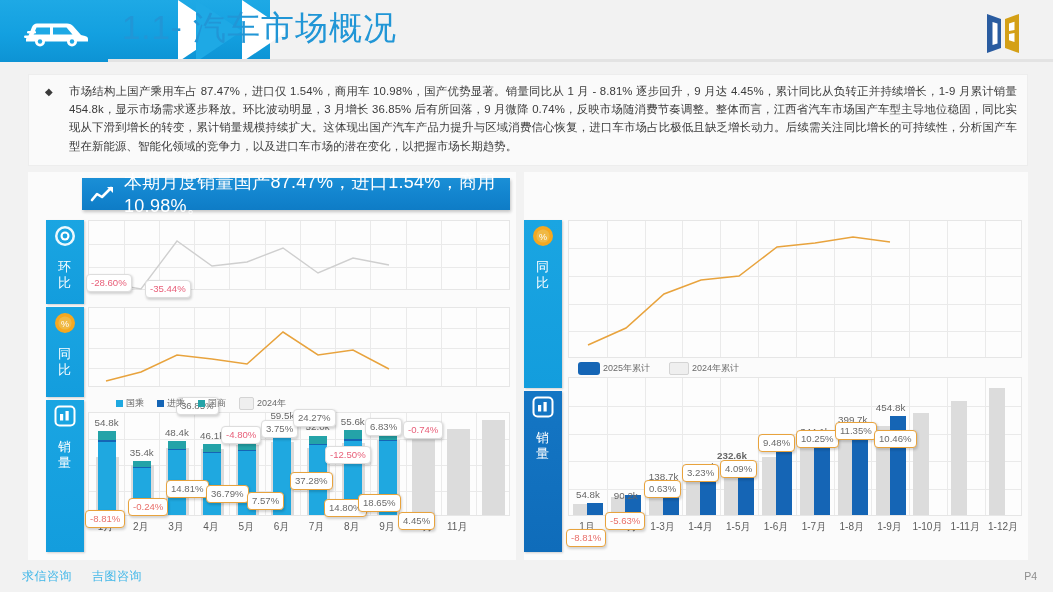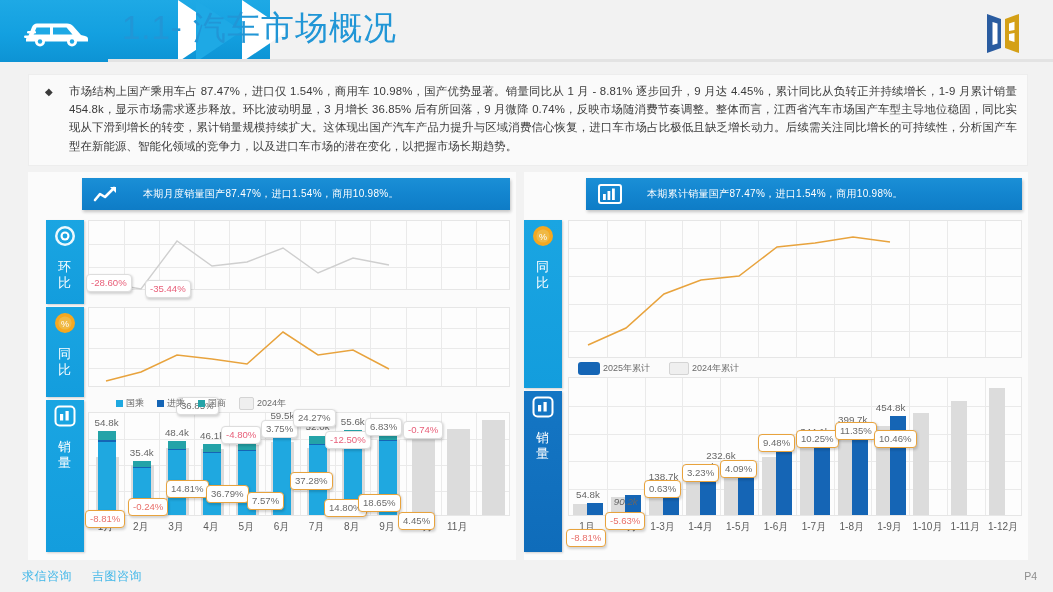--- a/index.html
+++ b/index.html
@@ -60,21 +60,21 @@
 
   .cap-bar {
     position:absolute; top:6px; height:32px;
     background:linear-gradient(180deg,#1b8fd6 0%, #1385cf 50%, #0e7cc6 100%);
     box-shadow:1px 2px 3px rgba(0,0,0,.22);
     display:flex; align-items:center;
   }
   #cap-left  { left:54px; width:428px; }
   #cap-right { left:62px; width:436px; }
   .cap-icon { width:34px; margin-left:7px; display:flex; align-items:center; justify-content:center; }
-  .cap-text { color:#fff; font-size:10px; margin-left:20px; letter-spacing:.3px; }
+  .cap-text { color:#fff; font-size:18px; margin-left:6px; letter-spacing:.3px; }
 
   
   .tab {
     position:absolute; width:38px;
     background:linear-gradient(180deg,#1aa5e2 0%, #139ddd 100%);
     box-shadow:1px 1px 2px rgba(0,0,0,.18);
     display:flex; flex-direction:column; align-items:center;
   }
   .tab.blue2 { background:linear-gradient(180deg,#1476c4 0%, #0f6cba 100%); }
   .tab-ic { margin-top:5px; }
@@ -212,21 +212,21 @@
     <svg style="position:absolute;inset:0" width="422" height="70">
       <polyline points="17,62 52,68 88,20 123,45 158,41 194,27 229,52 264,37 300,44" fill="none" stroke="#cfcfcf" stroke-width="1.4"></polyline>
     </svg>
   </div>
   <div class="cal neg" style="left:58px;  top:102px;">-28.60%</div>
   <div class="cal neg" style="left:117px; top:108px;">-35.44%</div>
   <div class="cal pos" style="left:148px; top:225px;">36.85%</div>
   <div class="cal neg" style="left:193px; top:254px;">-4.80%</div>
   <div class="cal pos" style="left:233px; top:248px;">3.75%</div>
   <div class="cal pos" style="left:265px; top:237px;">24.27%</div>
-  <div class="cal neg" style="left:297px; top:259px;">-12.50%</div>
+  <div class="cal neg" style="left:297px; top:274px;">-12.50%</div>
   <div class="cal pos" style="left:337px; top:246px;">6.83%</div>
   <div class="cal neg" style="left:375px; top:249px;">-0.74%</div>
 
   <div class="plot" style="left:60px; top:135px; width:422px; height:80px;">
     <div class="glines">
       <div class="v" style="left:35px"></div>
         <div class="v" style="left:70px"></div>
       <div class="v" style="left:105px"></div>
         <div class="v" style="left:140px"></div>
       <div class="v" style="left:176px"></div>
@@ -351,31 +351,20 @@
       <div class="axis-lab" style="left: 268.583px; top: 348px; width: 40px;">7月</div>
       <div class="axis-lab" style="left: 303.75px; top: 348px; width: 40px;">8月</div>
       <div class="axis-lab" style="left: 338.917px; top: 348px; width: 40px;">9月</div>
       <div class="axis-lab" style="left: 374.083px; top: 348px; width: 40px;">10月</div>
       <div class="axis-lab" style="left: 409.25px; top: 348px; width: 40px;">11月</div>
       <div class="axis-lab" style="left: 444.417px; top: 348px; width: 40px; margin-top: 40px;">12月</div>
     </div>
 </div>
 
 <div class="panel" id="panel-right">
-  <div class="cap-bar" id="cap-right">
-    <span class="cap-icon">
-      <svg width="24" height="20" viewBox="0 0 24 20">
-        <rect x="1" y="1" width="22" height="18" rx="2" fill="none" stroke="#fff" stroke-width="2"></rect>
-        <rect x="5" y="10" width="2.8" height="6" fill="#fff"></rect>
-        <rect x="9.5" y="7" width="2.8" height="9" fill="#fff"></rect>
-        <rect x="14" y="4.5" width="2.8" height="11.5" fill="#fff"></rect>
-      </svg>
-    </span>
-    <span class="cap-text">本期累计销量国产87.47%，进口1.54%，商用10.98%。</span>
-  </div>
 
   <div class="tab" style="left:0px; top:48px; height:168px;">
     <span class="tab-ic">
       <svg width="22" height="22" viewBox="0 0 22 22">
         <circle cx="11" cy="11" r="10" fill="#f5a820"></circle>
         <circle cx="11" cy="11" r="6.6" fill="#f0b945"></circle>
         <text x="11" y="14.6" font-size="9" fill="#ffffff" text-anchor="middle" font-family="Liberation Sans, sans-serif">%</text>
       </svg>
     </span>
     <span class="tab-lbl">同比</span>
@@ -451,30 +440,30 @@
         <div class="h" style="top:56px"></div>
       <div class="h" style="top:83px"></div>
         <div class="h" style="top:111px"></div>
     </div>
     <div id="bars-right" style="position:absolute;inset:0">
         <div class="bar" style="left: 3.91667px; width: 16px; height: 10.7725px; background: rgb(220, 220, 220);"></div>
         <div class="bar" style="left: 17.9167px; width: 16px; height: 11.9019px; background: rgb(21, 101, 181);"></div>
         <div class="bar-lab" style="left: -3.08333px; width: 44px; bottom: 14.9019px;">54.8k</div>
         <div class="bar" style="left: 41.75px; width: 16px; height: 18.0266px; background: rgb(220, 220, 220);"></div>
         <div class="bar" style="left: 55.75px; width: 16px; height: 19.5903px; background: rgb(21, 101, 181);"></div>
-        <div class="bar-lab" style="left: 34.75px; width: 44px; bottom: 8px; font-style: italic;">90.2k</div>
+        <div class="bar-lab" style="left: 34.75px; width: 44px; bottom: 14px;">90.2k</div>
         <div class="bar" style="left: 79.5833px; width: 16px; height: 27.8px; background: rgb(220, 220, 220);"></div>
         <div class="bar" style="left: 93.5833px; width: 16px; height: 30.1239px; background: rgb(21, 101, 181);"></div>
         <div class="bar-lab" style="left: 72.5833px; width: 44px; bottom: 33.1239px;">138.7k</div>
         <div class="bar" style="left: 117.417px; width: 16px; height: 37.3562px; background: rgb(220, 220, 220);"></div>
         <div class="bar" style="left: 131.417px; width: 16px; height: 40.1363px; background: rgb(21, 101, 181);"></div>
         <div class="bar-lab" style="left: 110.417px; width: 44px; bottom: 43.1363px;">184.8k</div>
         <div class="bar" style="left: 155.25px; width: 16px; height: 47.1297px; background: rgb(220, 220, 220);"></div>
         <div class="bar" style="left: 169.25px; width: 16px; height: 50.5178px; background: rgb(21, 101, 181);"></div>
-        <div class="bar-lab" style="left: 130px; width: 44px; bottom: 53.5178px;">232.6k</div>
+        <div class="bar-lab" style="left: 141px; width: 44px; bottom: 53.5178px; font-weight: bold;">232.6k</div>
         <div class="bar" style="left: 193.083px; width: 16px; height: 57.9891px; background: rgb(220, 220, 220);"></div>
         <div class="bar" style="left: 207.083px; width: 16px; height: 63.4405px; background: rgb(21, 101, 181);"></div>
         <div class="bar-lab" style="left: 186.083px; width: 44px; bottom: 66.4405px;">292.1k</div>
         <div class="bar" style="left: 230.917px; width: 16px; height: 67.5453px; background: rgb(220, 220, 220);"></div>
         <div class="bar" style="left: 244.917px; width: 16px; height: 74.7342px; background: rgb(21, 101, 181);"></div>
         <div class="bar-lab" style="left: 223.917px; width: 44px; bottom: 77.7342px;">344.1k</div>
         <div class="bar" style="left: 268.75px; width: 16px; height: 78.4047px; background: rgb(220, 220, 220);"></div>
         <div class="bar" style="left: 282.75px; width: 16px; height: 86.8098px; background: rgb(21, 101, 181);"></div>
         <div class="bar-lab" style="left: 261.75px; width: 44px; bottom: 89.8098px;">399.7k</div>
         <div class="bar" style="left: 306.583px; width: 16px; height: 89.2641px; background: rgb(220, 220, 220);"></div>

